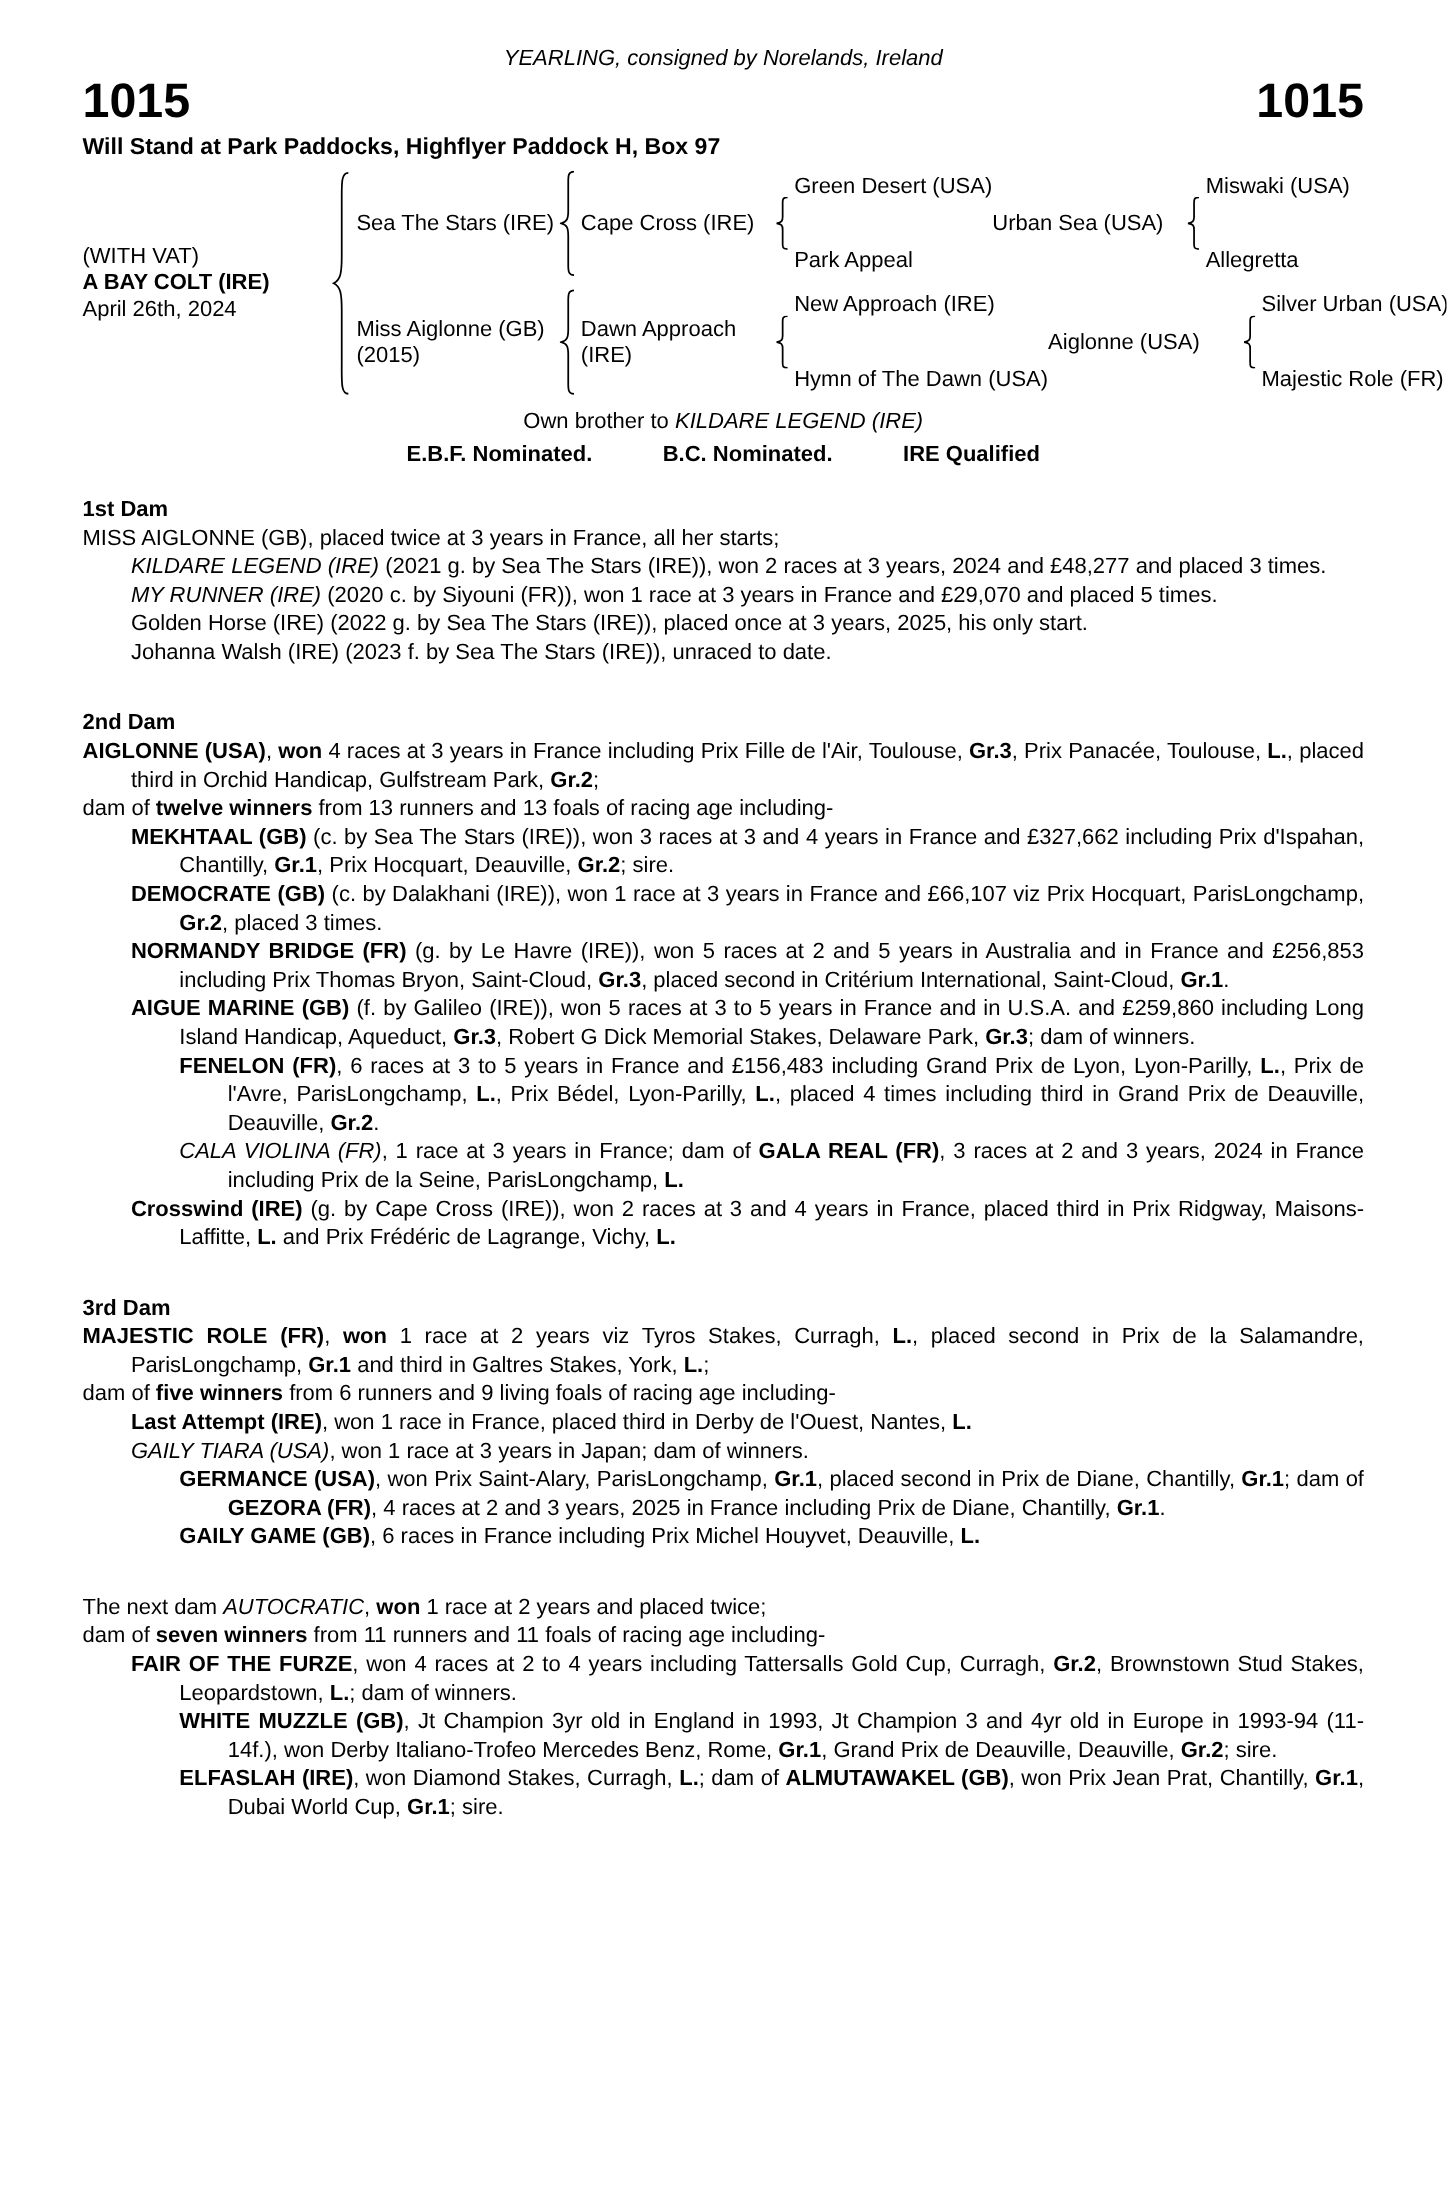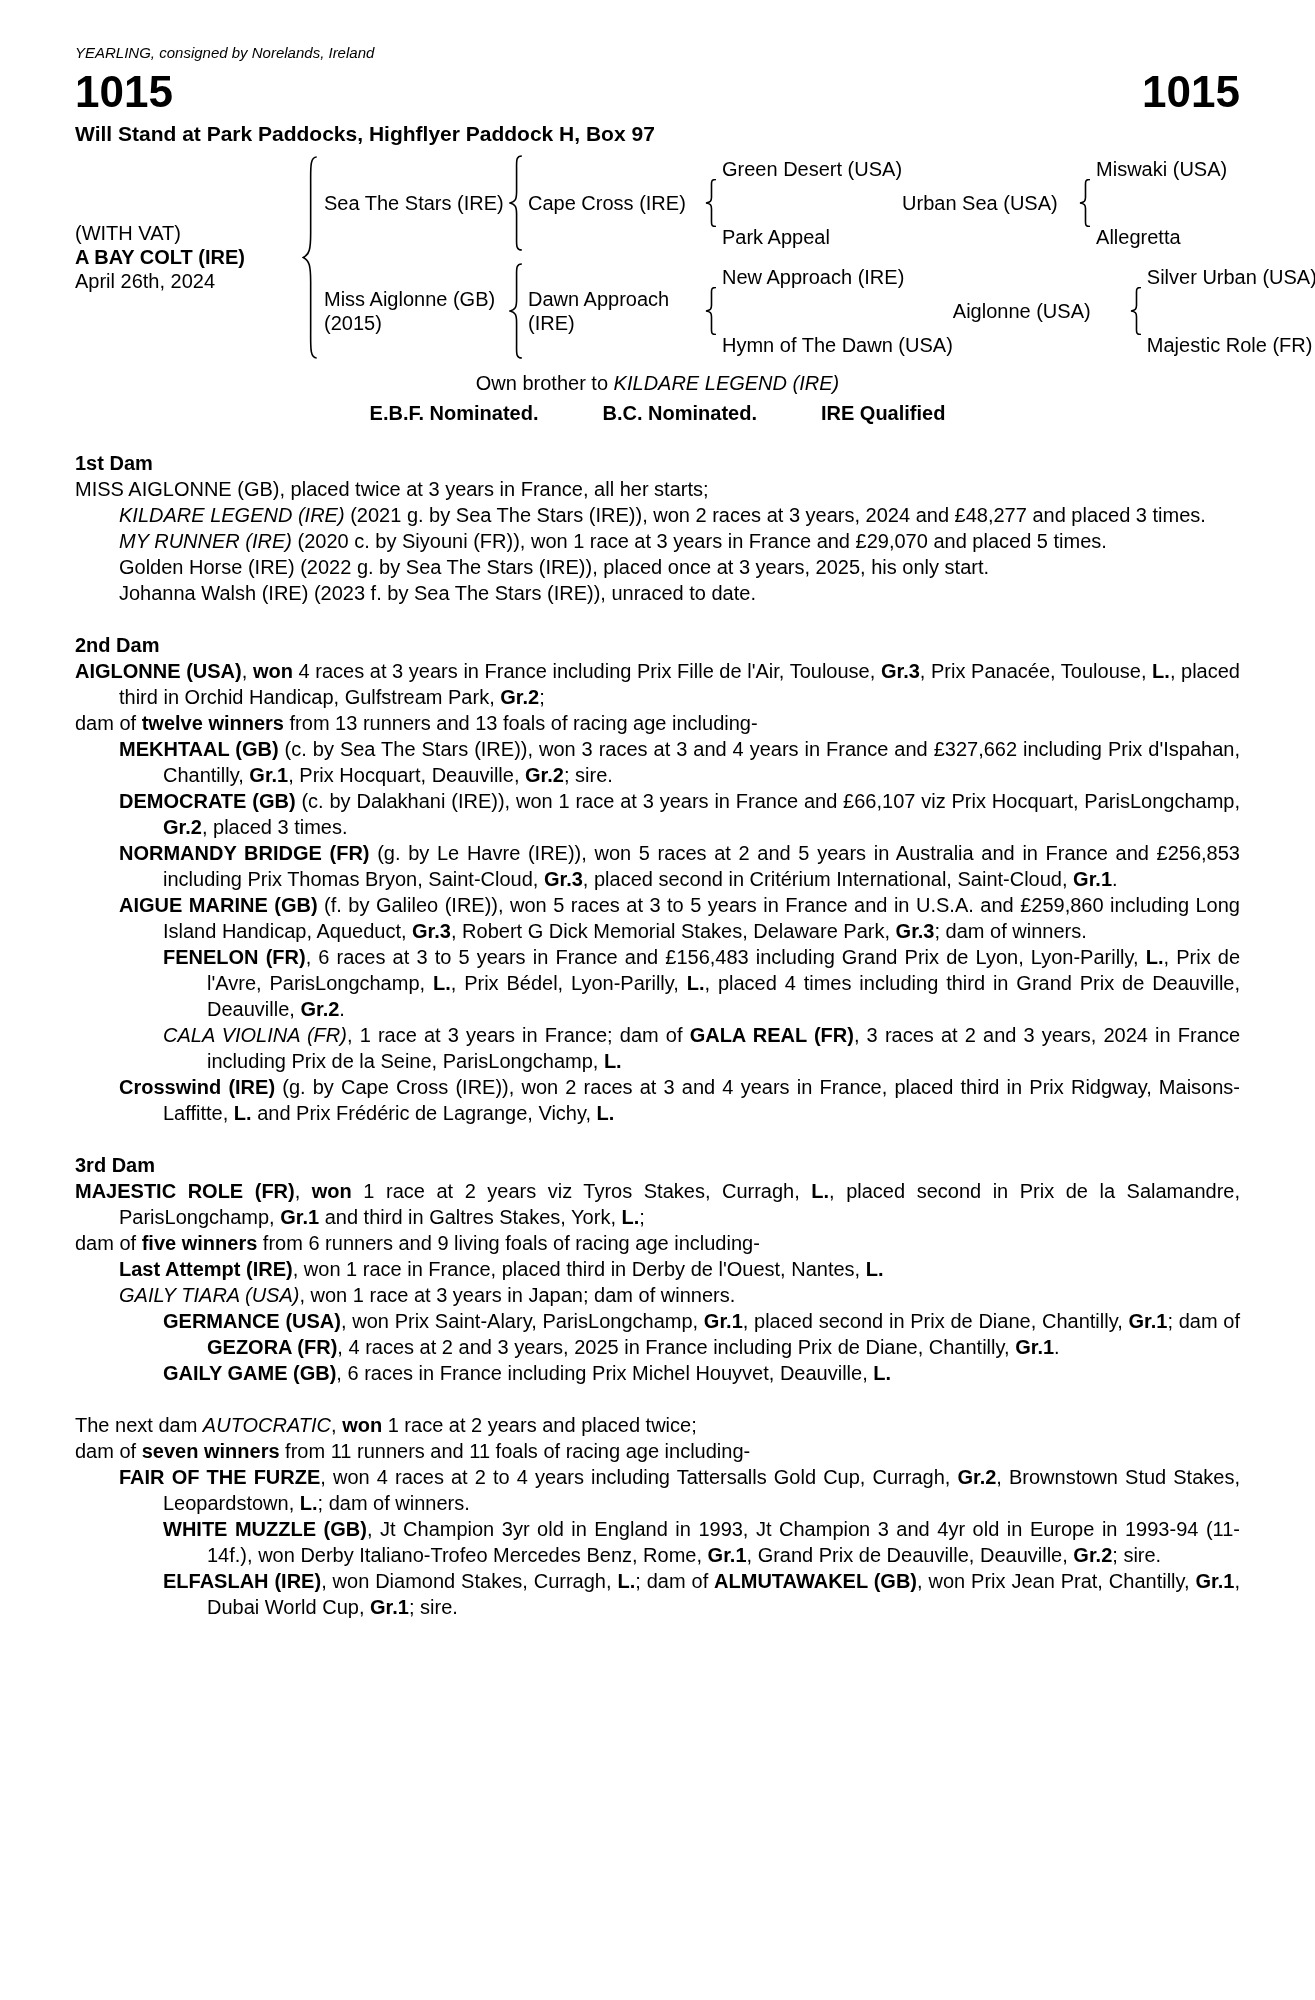--- a/index.html
+++ b/index.html
@@ -8,21 +8,21 @@
     background: #ffffff; color: #000000;
     font-family: "Liberation Sans", "DejaVu Sans", sans-serif;
     font-size: 20px;
   }
   .page {
     box-sizing: border-box;
     width: 1315px; height: 2000px;
     padding: 40px 75px 0 75px;
     overflow: hidden;
   }
-  .consign { text-align: left; font-style: italic; font-size: 15px; line-height: 26px; }
+  .consign { text-align: center; font-style: italic; font-size: 20px; line-height: 26px; }
   .lot-row {
     display: flex; justify-content: space-between; align-items: flex-start;
     font-weight: bold; font-size: 44px; line-height: 48px; margin-top: 2px;
   }
   .stand { font-weight: bold; font-size: 21px; margin-top: 6px; }
 
   
   .ped { display: flex; align-items: center; margin-top: 8px; line-height: 24px; }
   .colt-info { width: 225px; flex: 0 0 auto; }
   .colt-name { font-weight: bold; }
@@ -40,21 +40,21 @@
   .g3name { white-space: nowrap; }
 
   .own-brother { text-align: center; margin-top: 10px; line-height: 26px; }
   .noms {
     display: flex; justify-content: center; column-gap: 64px;
     font-weight: bold; margin-top: 4px; line-height: 26px;
   }
 
   
   .cat-text { margin-top: 24px; }
-  .dam-section { margin-top: 26px; }
+  .dam-section { margin-top: 38px; }
   .dam-section:first-child { margin-top: 0; }
   .sec-heading { font-weight: bold; line-height: 26px; }
   .para { margin: 0; text-align: justify; line-height: 26px; }
   .ind0 { padding-left: 44px;  text-indent: -44px; }
   .ind1 { padding-left: 88px;  text-indent: -44px; }
   .ind2 { padding-left: 132px; text-indent: -44px; }
 </style>
 </head>
 <body>
 

